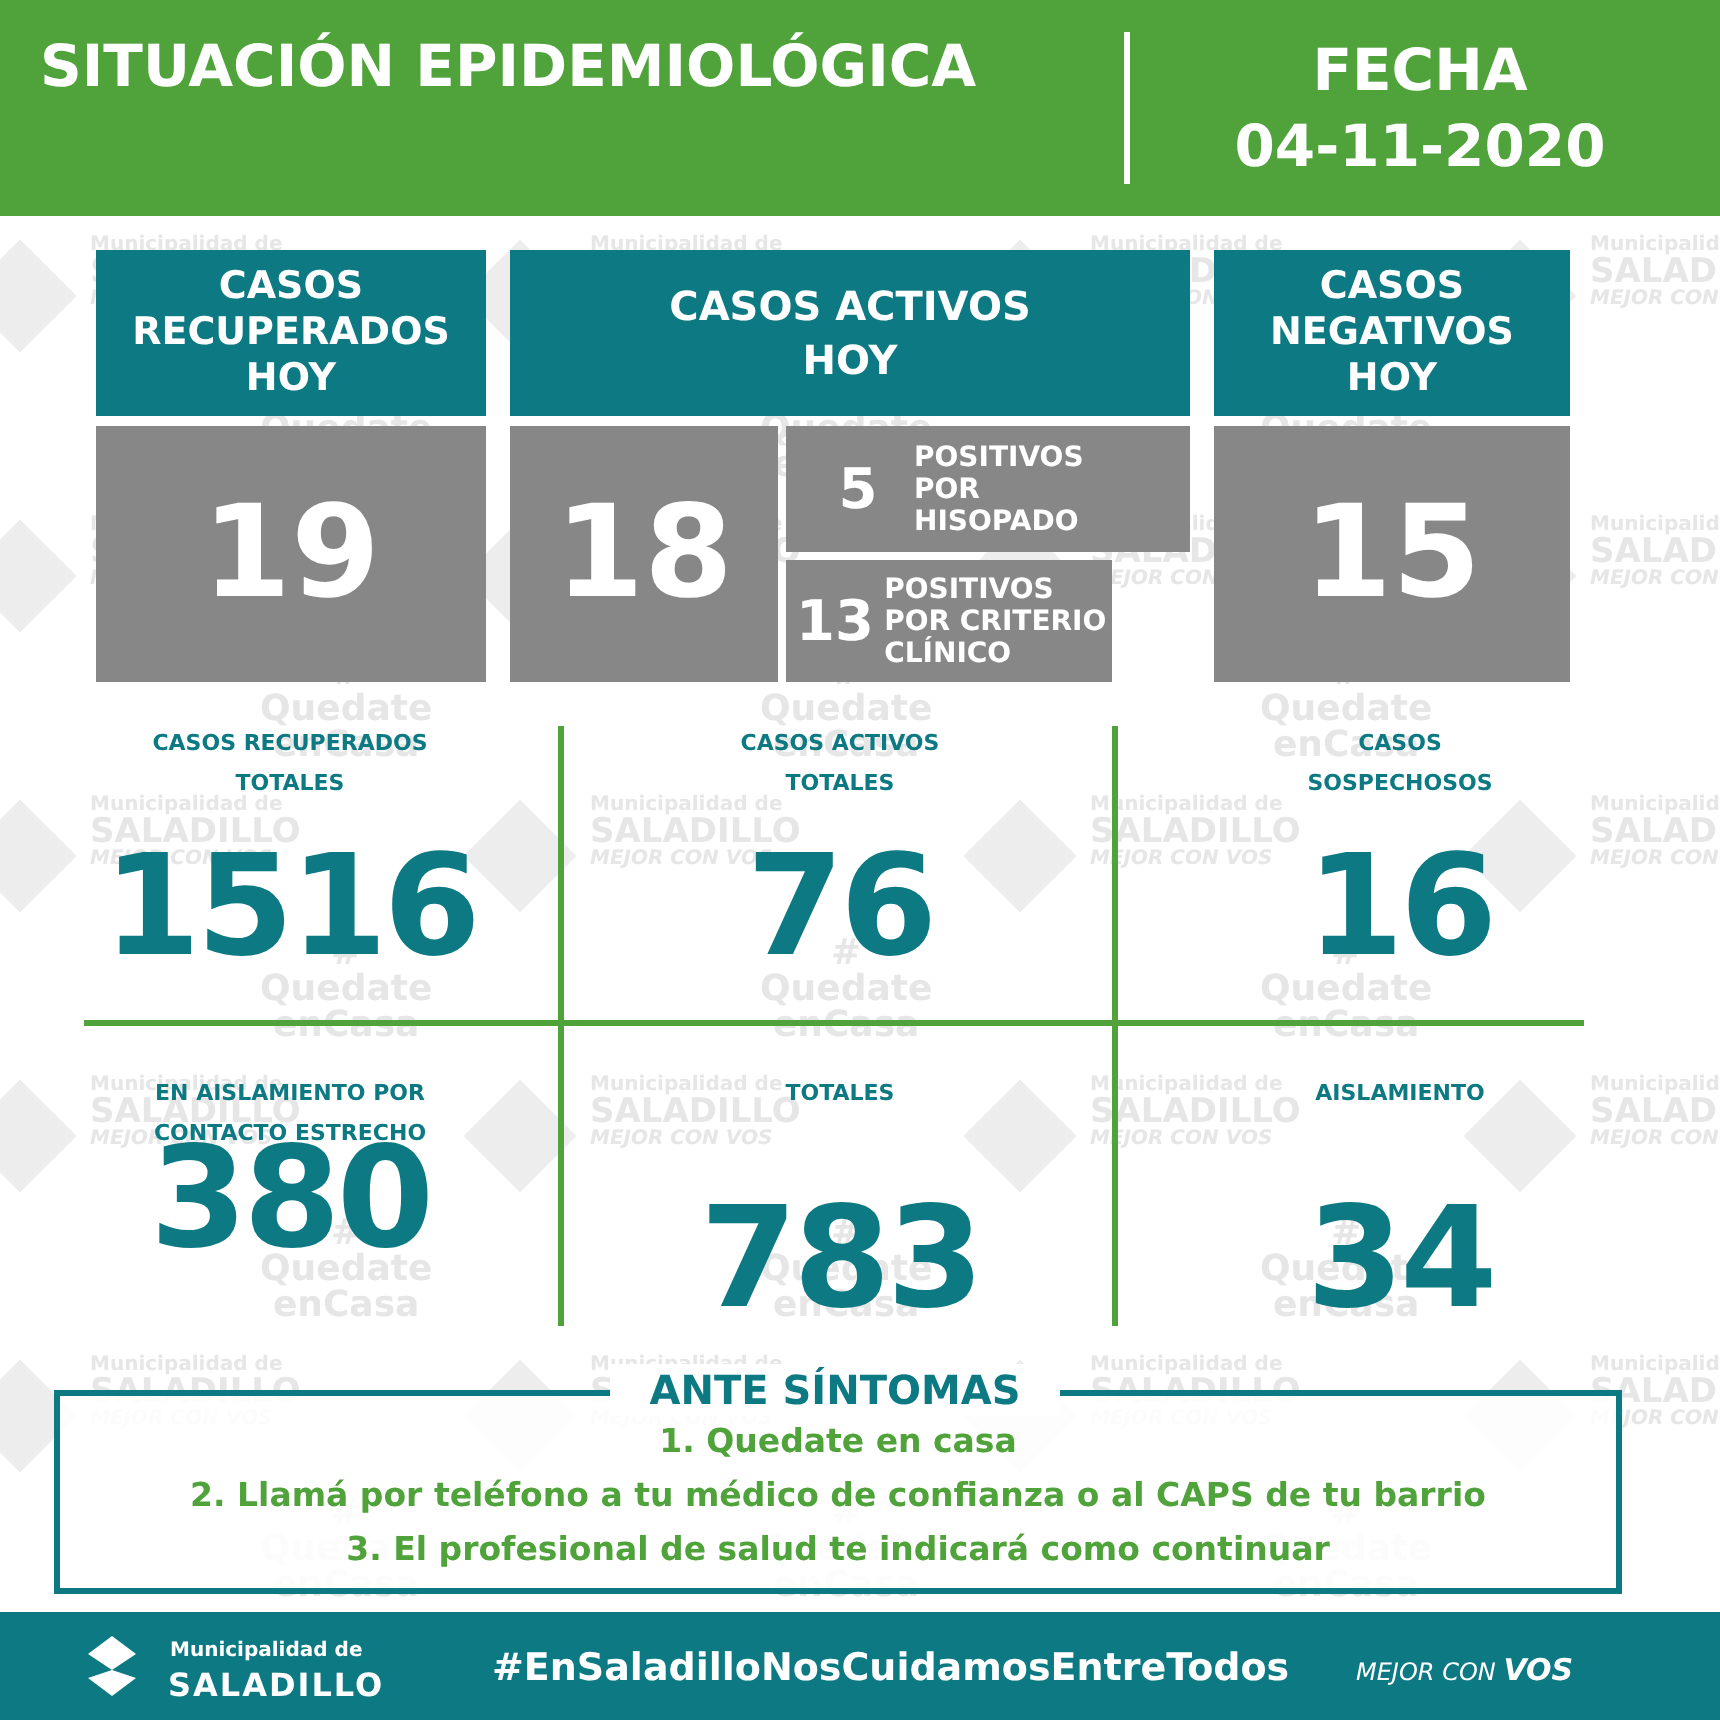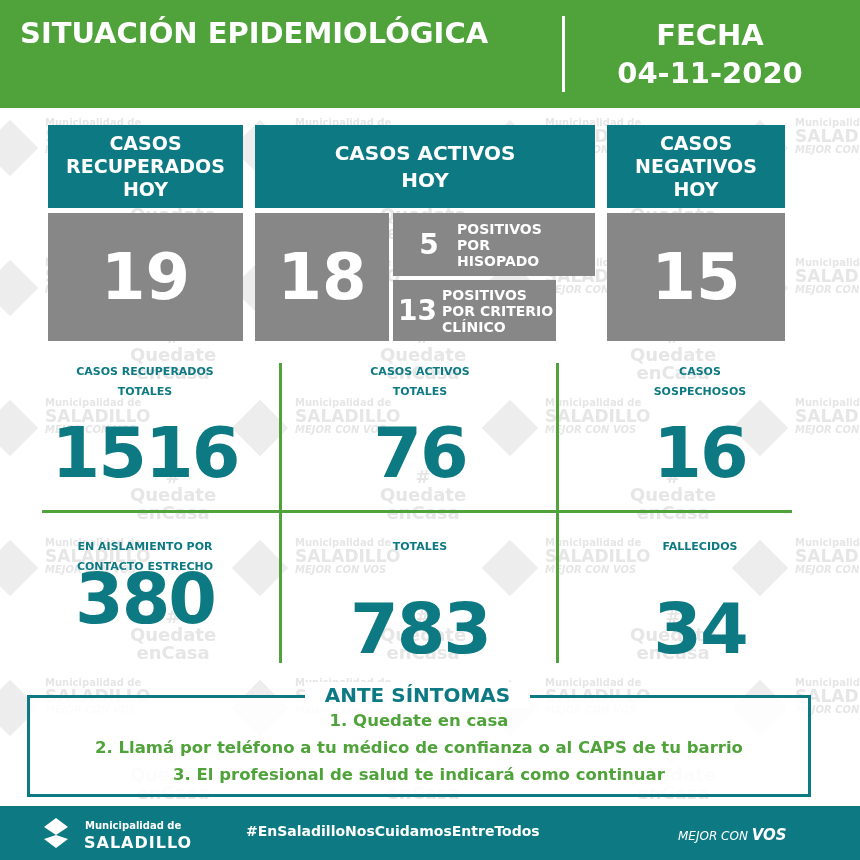--- a/index.html
+++ b/index.html
@@ -75,21 +75,21 @@
     color: #4fa33a; font-weight: bold; font-size: 16.5px;
   }
   .footer {
     position: absolute; left: 0; top: 806px; width: 860px; height: 54px; background: #0d7a83; color: #fff;
   }
   .footer .logo-shape {
     position: absolute; left: 42px; top: 12px; width: 28px; height: 30px;
   }
   .footer .muni { position: absolute; left: 85px; top: 14px; font-size: 10px; font-weight: bold; }
   .footer .sal { position: absolute; left: 84px; top: 27px; font-size: 16px; font-weight: bold; letter-spacing: 1px; }
-  .footer .hashtag { position: absolute; left: 246px; top: 17px; font-size: 14px; font-weight: bold; }
+  .footer .hashtag { position: absolute; left: 246px; top: 17px; font-size: 19px; font-weight: bold; }
   .footer .mejor { position: absolute; left: 678px; top: 20px; font-size: 12px; font-style: italic; }
   .footer .mejor b { font-size: 15px; }
 </style>
 </head>
 <body>
 
 <div class="header">
   <div class="t1">SITUACIÓN EPIDEMIOLÓGICA</div>
   <div class="sep"></div>
   <div class="fecha">FECHA</div>
@@ -363,21 +363,21 @@
   <div>CONTACTO ESTRECHO</div>
 </div>
 <div class="stat-num" style="left:20px;top:564px;width:250px;">380</div>
 
 <div class="stat-label" style="left:290px;top:537px;width:260px;">
   <div>TOTALES</div>
 </div>
 <div class="stat-num" style="left:290px;top:594px;width:260px;">783</div>
 
 <div class="stat-label" style="left:570px;top:537px;width:260px;">
-  <div>FALLECIDOS</div>
+  <div>AISLAMIENTO</div>
 </div>
 <div class="stat-num" style="left:570px;top:594px;width:260px;">34</div>
 
 <div class="sym-box"></div>
 <div class="sym-title">ANTE SÍNTOMAS</div>
 <div class="sym-line" style="top:711px;">1. Quedate en casa</div>
 <div class="sym-line" style="top:738px;">2. Llamá por teléfono a tu médico de confianza o al CAPS de tu barrio</div>
 <div class="sym-line" style="top:765px;">3. El profesional de salud te indicará como continuar</div>
 
 <div class="footer">

